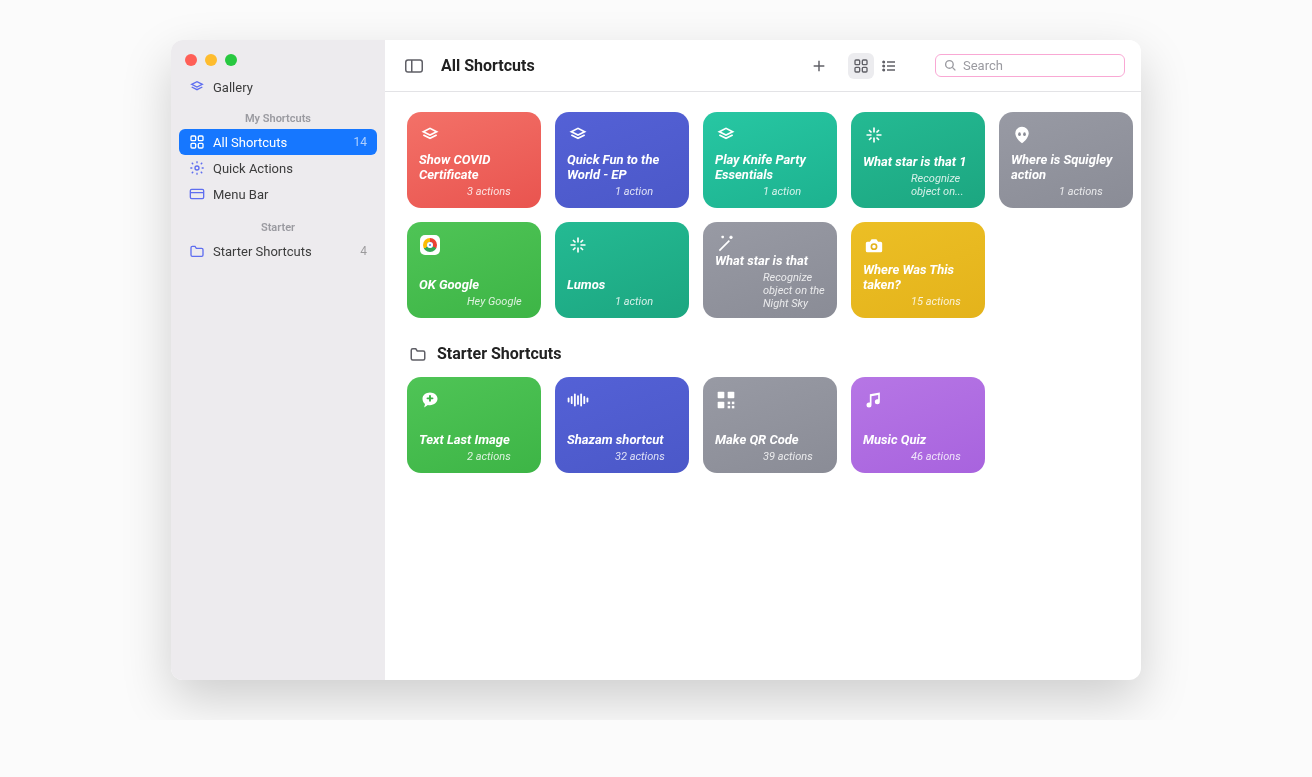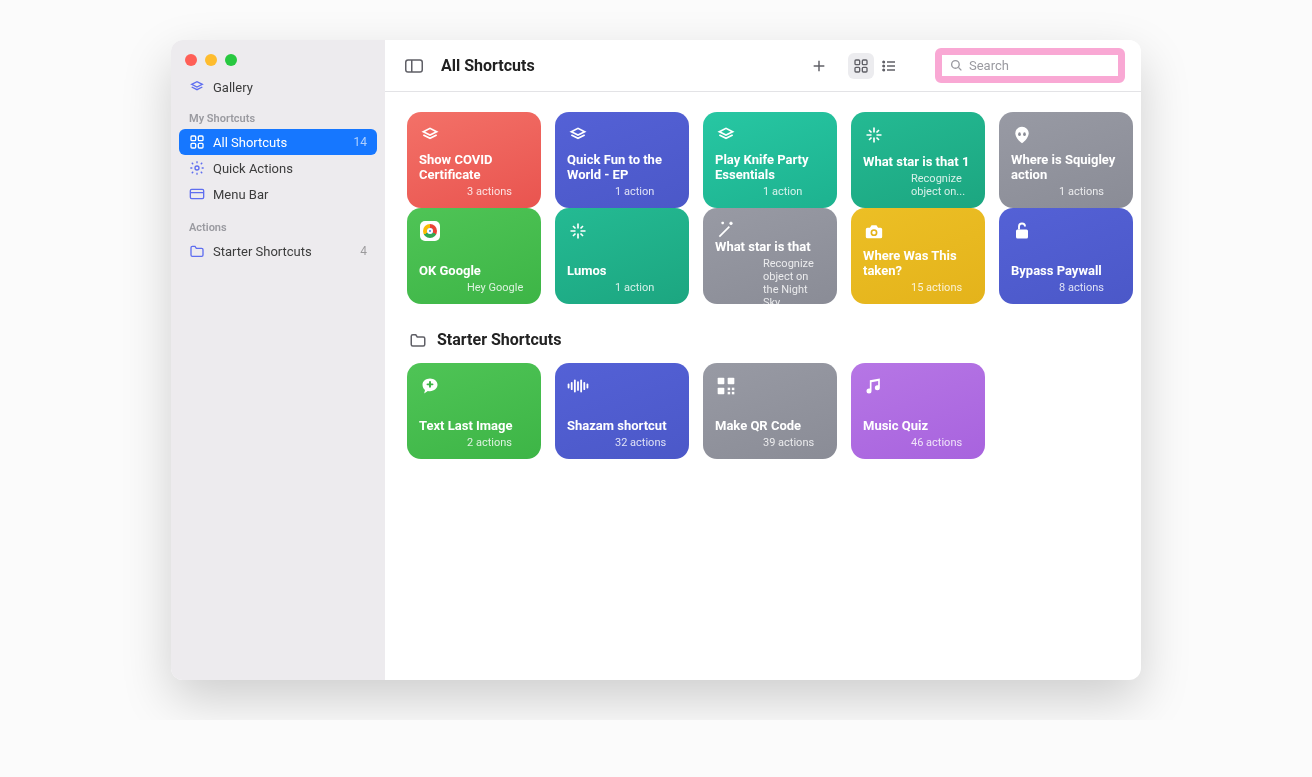--- a/index.html
+++ b/index.html
@@ -40,21 +40,21 @@
     display:flex;
     flex-direction:column;
     font-size:13px;
   }
   .traffic {
     display:flex; gap:8px; padding:14px 14px 6px;
   }
   .dot { width:12px; height:12px; border-radius:50%; }
   .dot.red{background:#ff5f57;} .dot.yellow{background:#febc2e;} .dot.green{background:#28c840;}
 
-  .nav { padding: 2px 8px 8px; flex:1; overflow:auto; }
+  .nav { padding: 2px 8px 8px; flex:1; overflow:auto;text-align:center; }
   .nav-header {
     color: var(--sidebar-muted);
     font-size:11px;
     font-weight:600;
     padding: 10px 10px 4px;
   }
   .nav-item {
     display:flex; align-items:center; gap:8px;
     padding: 5px 10px;
     border-radius:6px;
@@ -84,31 +84,32 @@
   .toolbar .spacer { flex:1; }
   .tb-btn {
     width:26px; height:26px;
     display:flex; align-items:center; justify-content:center;
     color:#5f5f66; border-radius:6px;
   }
   .tb-btn.active { background:#ECECEF; }
   .view-toggle { display:flex; gap:2px; background:transparent; border-radius:8px; padding:2px;}
   .search {
     display:flex; align-items:center; gap:6px;
-    background:#fff; border:7px solid #f9a8d4;
+    background:#fff; border:1px solid #f9a8d4;
     border-radius:6px; padding:3px 8px; min-width:190px;
     color:#9a9aa0; font-size:13px;margin-left:17px;
   }
   .search svg { color:#9a9aa0; }
   .content { flex:1; overflow:auto; padding: 20px 22px 24px; }
 
   .grid {
     display:grid;
     grid-template-columns: repeat(5, 134px);
-    gap:0 14px;
+    gap:14px 14px;
+    font-style:italic;
   }
   .card {
     height:96px;
     border-radius: var(--card-radius);
     padding:12px 12px 10px;
     display:flex; flex-direction:column; justify-content:space-between;
     color:var(--card-title);
     overflow:hidden;
   }
   .card .ico { width:22px; height:22px; display:flex; align-items:center; justify-content:center; color:#fff; }
@@ -197,21 +198,21 @@
           <div class="nav-item">
             <span class="icon">
               <svg width="16" height="16" viewBox="0 0 24 18" fill="none" stroke="currentColor" stroke-width="2">
                 <rect x="2" y="2" width="20" height="14" rx="2"></rect>
                 <line x1="2" y1="7" x2="22" y2="7"></line>
               </svg>
             </span>
             <span>Menu Bar</span>
           </div>
           <div class="nav-spacer"></div>
-          <div class="nav-header">Actions</div>
+          <div class="nav-header">Starter</div>
           <div class="nav-item">
             <span class="icon">
               <svg width="16" height="14" viewBox="0 0 24 20" fill="none" stroke="currentColor" stroke-width="2">
                 <path d="M3 5a2 2 0 0 1 2-2h4l2 3h8a2 2 0 0 1 2 2v8a2 2 0 0 1-2 2H5a2 2 0 0 1-2-2z"></path>
               </svg>
             </span>
             <span>Starter Shortcuts</span>
             <span class="count">4</span>
           </div>
           <div class="nav-spacer"></div>
@@ -366,32 +367,20 @@
               <svg width="20" height="18" viewBox="0 0 24 22" fill="white">
                 <path d="M4 7h3l2-3h6l2 3h3a2 2 0 0 1 2 2v9a2 2 0 0 1-2 2H4a2 2 0 0 1-2-2V9a2 2 0 0 1 2-2z"></path>
                 <circle cx="12" cy="13" r="3.2" fill="none" stroke="#e4b31b" stroke-width="2"></circle>
               </svg>
             </div>
             <div>
               <div class="ctitle">Where Was This taken?</div>
               <div class="csub">15 actions</div>
             </div>
           </div>
-          <div class="card g-indigo">
-            <div class="ico">
-              <svg width="18" height="20" viewBox="0 0 24 26" fill="white">
-                <rect x="4" y="11" width="16" height="12" rx="2"></rect>
-                <path d="M8 11V7a4 4 0 0 1 8 0" fill="none" stroke="white" stroke-width="2.5"></path>
-              </svg>
-            </div>
-            <div>
-              <div class="ctitle">Bypass Paywall</div>
-              <div class="csub">8 actions</div>
-            </div>
-          </div>
         </div>
 
       <div class="section-head">
         <span class="icon">
           <svg width="18" height="16" viewBox="0 0 24 20" fill="none" stroke="currentColor" stroke-width="2">
             <path d="M3 5a2 2 0 0 1 2-2h4l2 3h8a2 2 0 0 1 2 2v8a2 2 0 0 1-2 2H5a2 2 0 0 1-2-2z"></path>
           </svg>
         </span>
         <span>Starter Shortcuts</span>
       </div>

